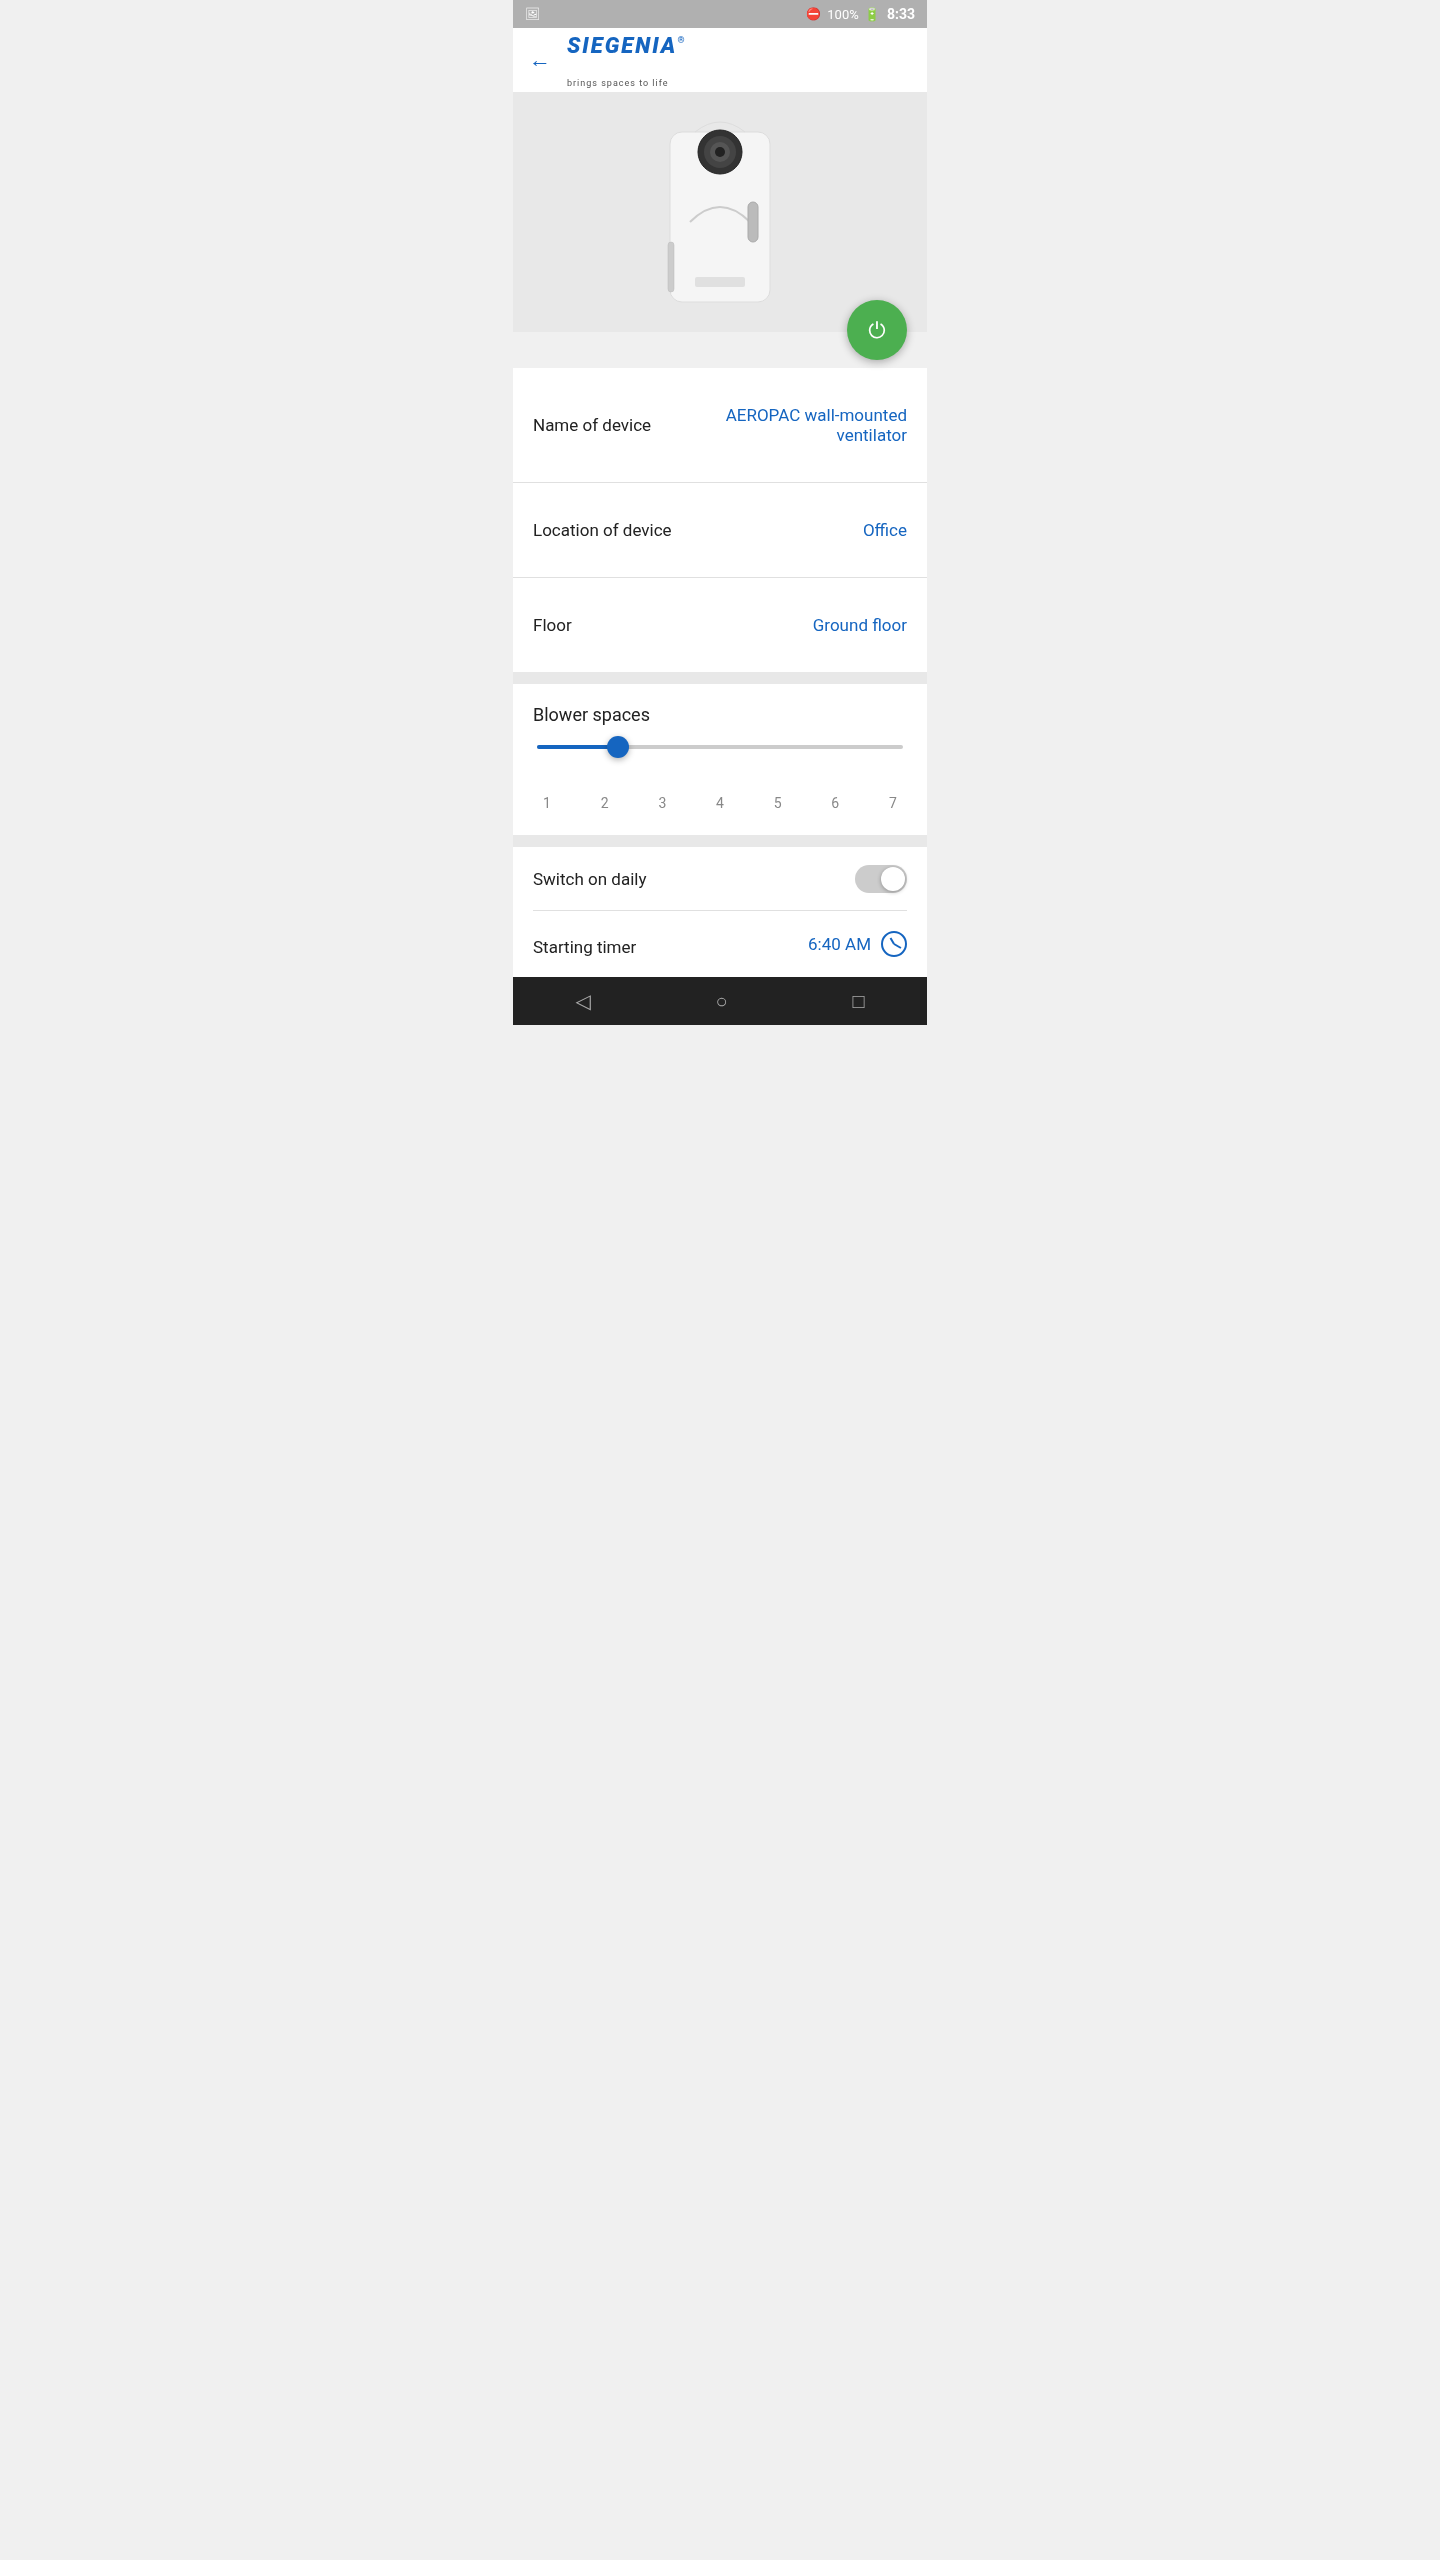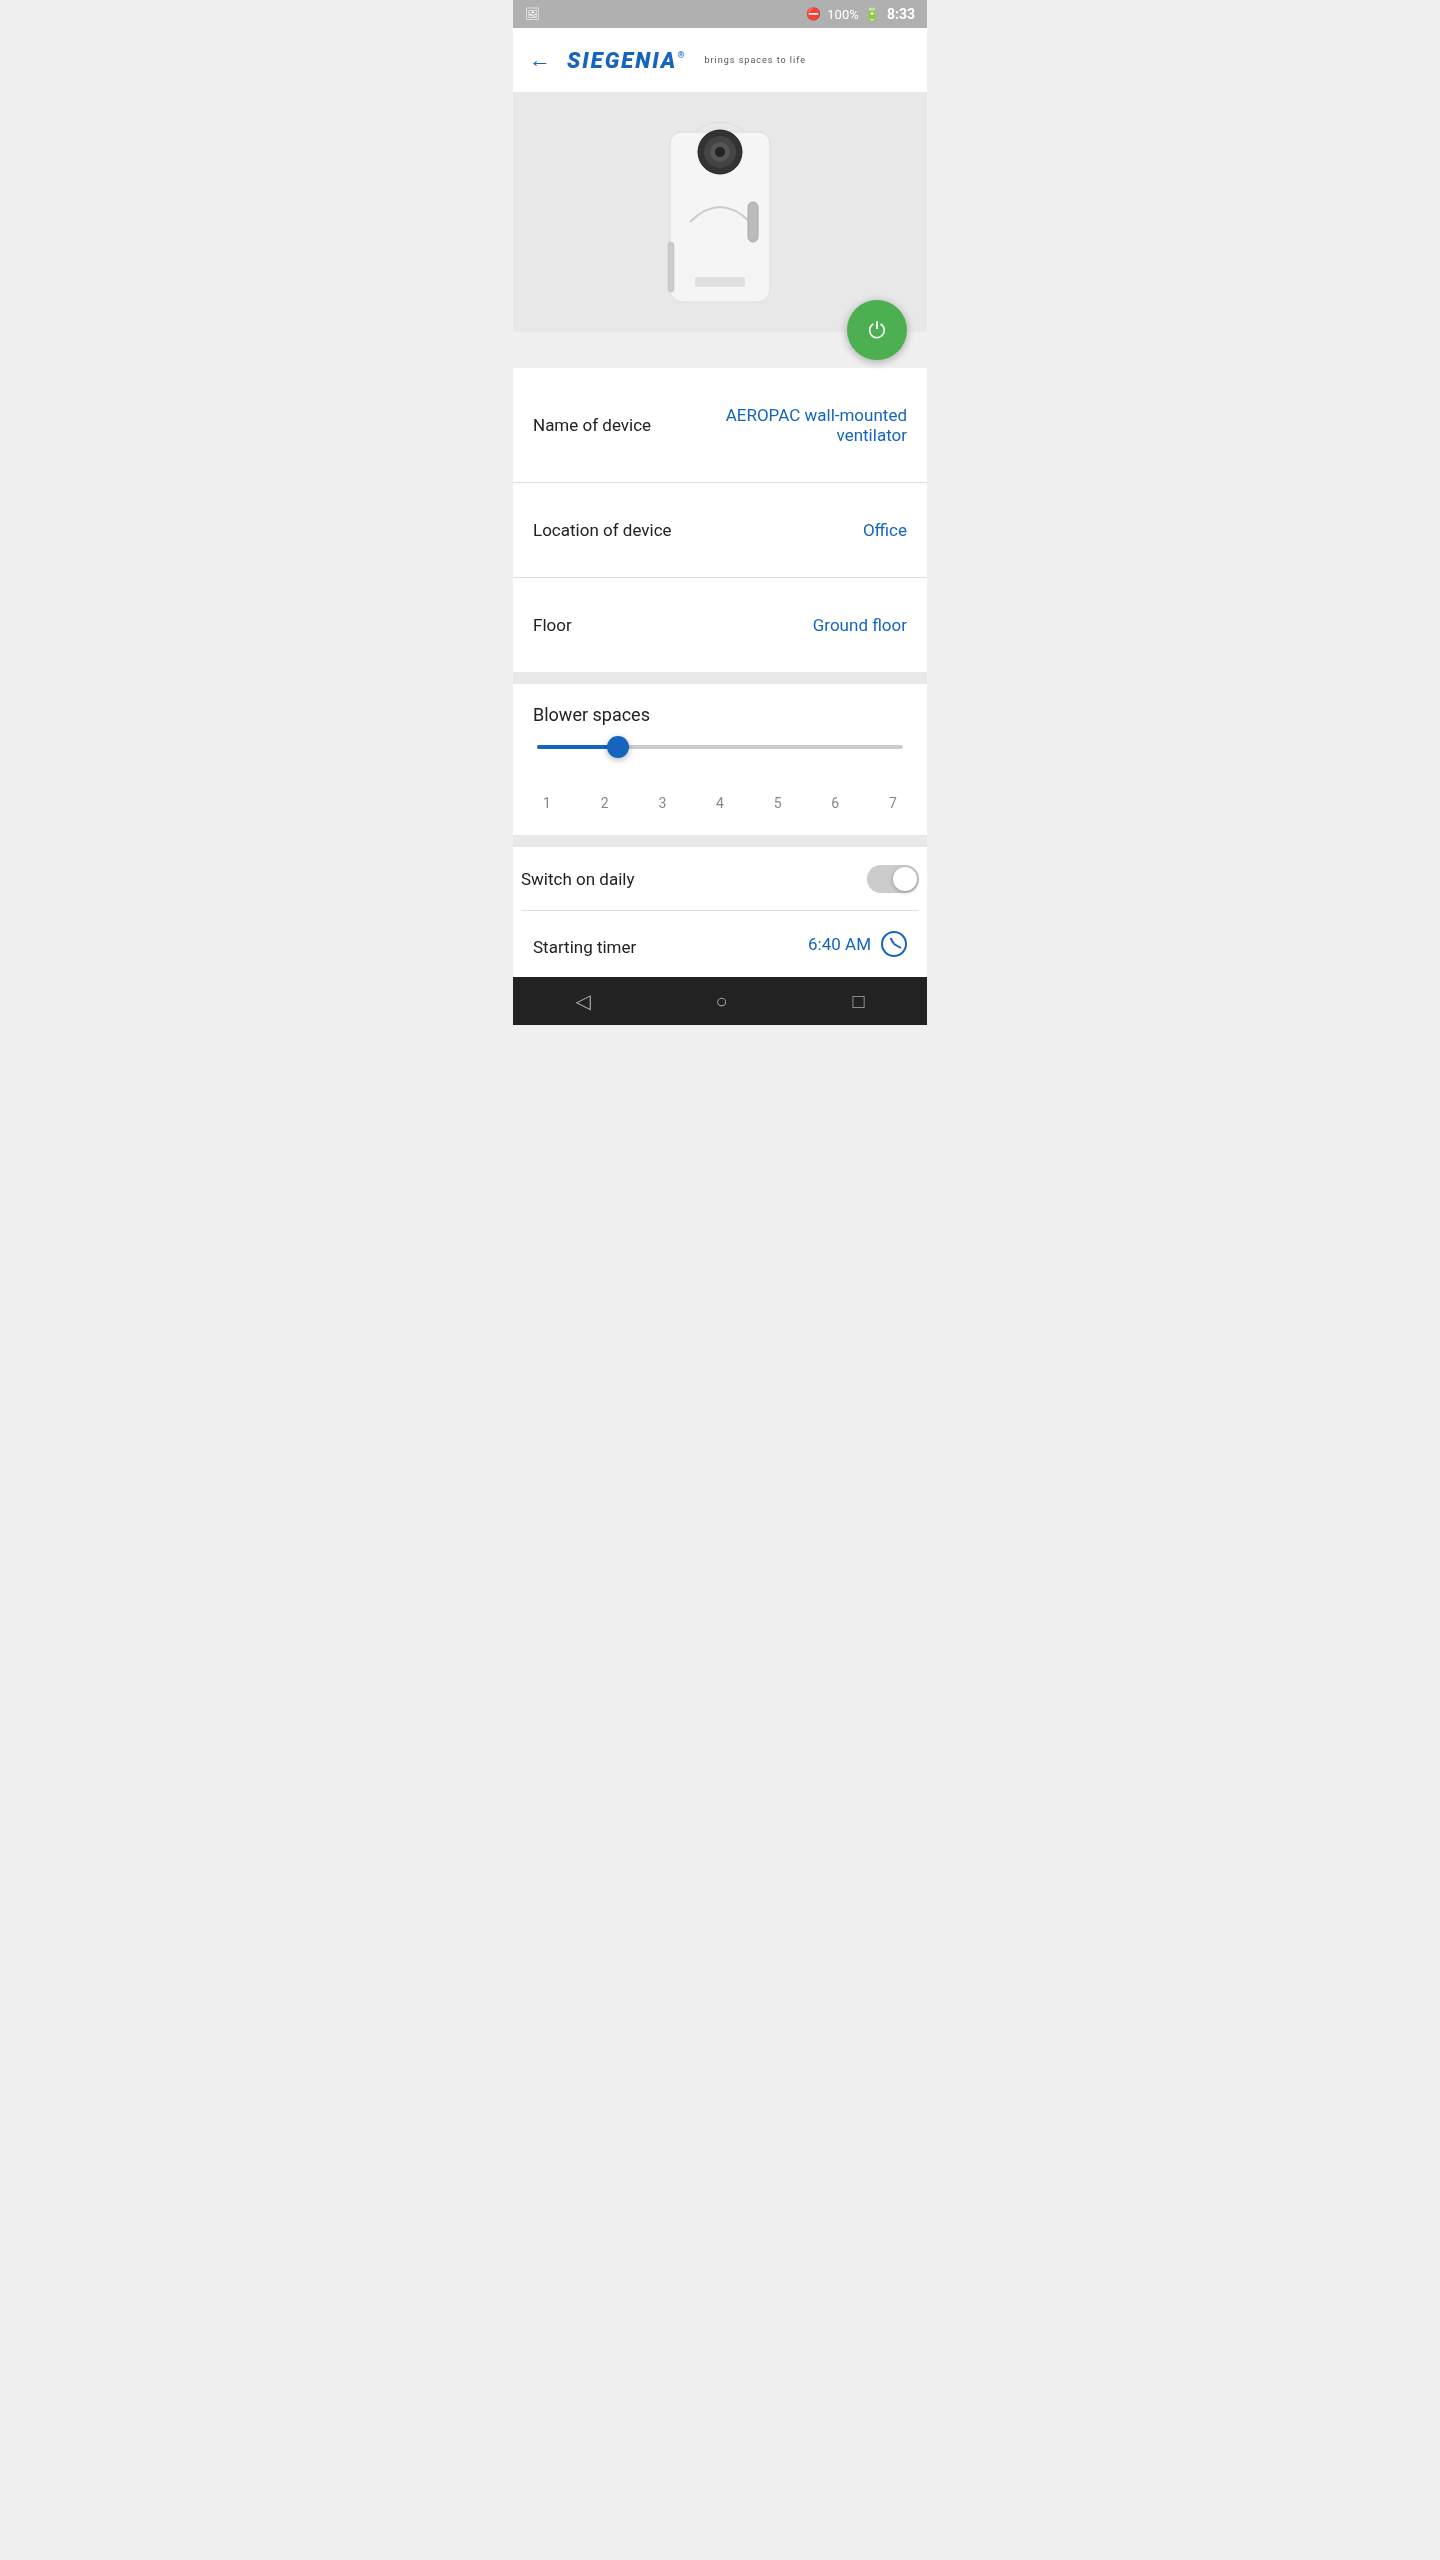--- a/index.html
+++ b/index.html
@@ -66,22 +66,21 @@
     .back-arrow {
       color: #1565C0;
       font-size: 22px;
       cursor: pointer;
       display: flex;
       align-items: center;
     }
 
     .logo-container {
       display: flex;
-      flex-direction: row;
-      align-items: center;
+      flex-direction: column;
       gap: 20px;
     }
 
     .logo-text {
       font-size: 22px;
       font-weight: 900;
       color: #1565C0;
       letter-spacing: 2px;
       font-style: italic;
     }
@@ -233,21 +232,21 @@
     .slider-tick {
       font-size: 14px;
       color: #888;
       width: 20px;
       text-align: center;
     }
 
     
     .switch-section {
       background: #fff;
-      padding: 0 8px;
+      padding: 0 20px;
     }
 
     .switch-row {
       display: flex;
       align-items: center;
       justify-content: space-between;
       min-height: 64px;
       border-bottom: 1px solid #e0e0e0;
     }
 

